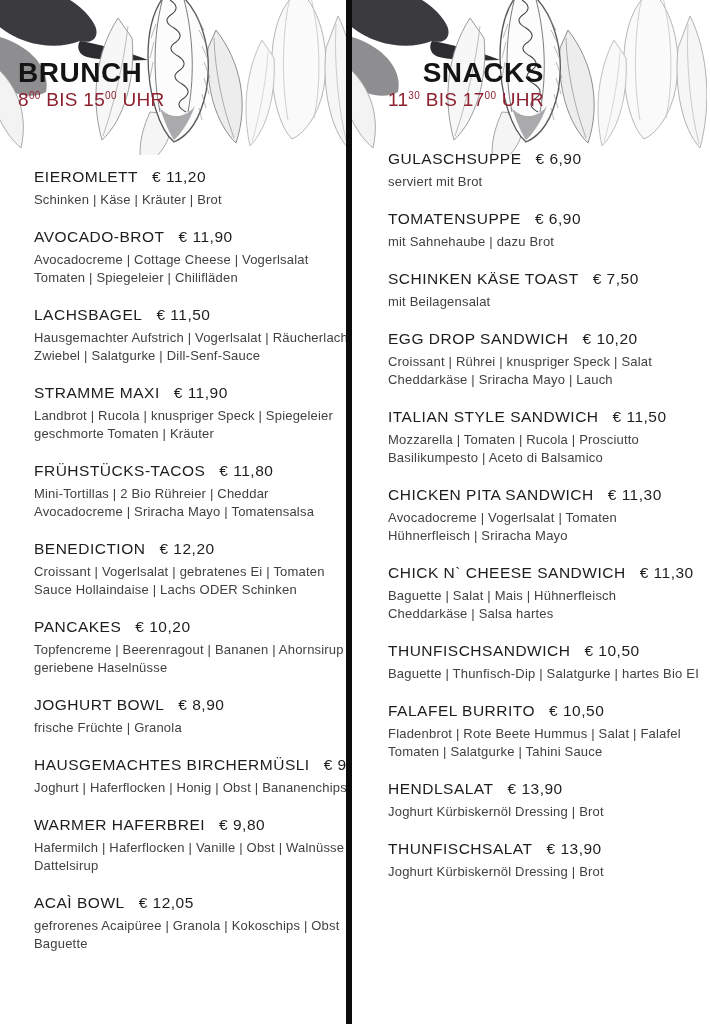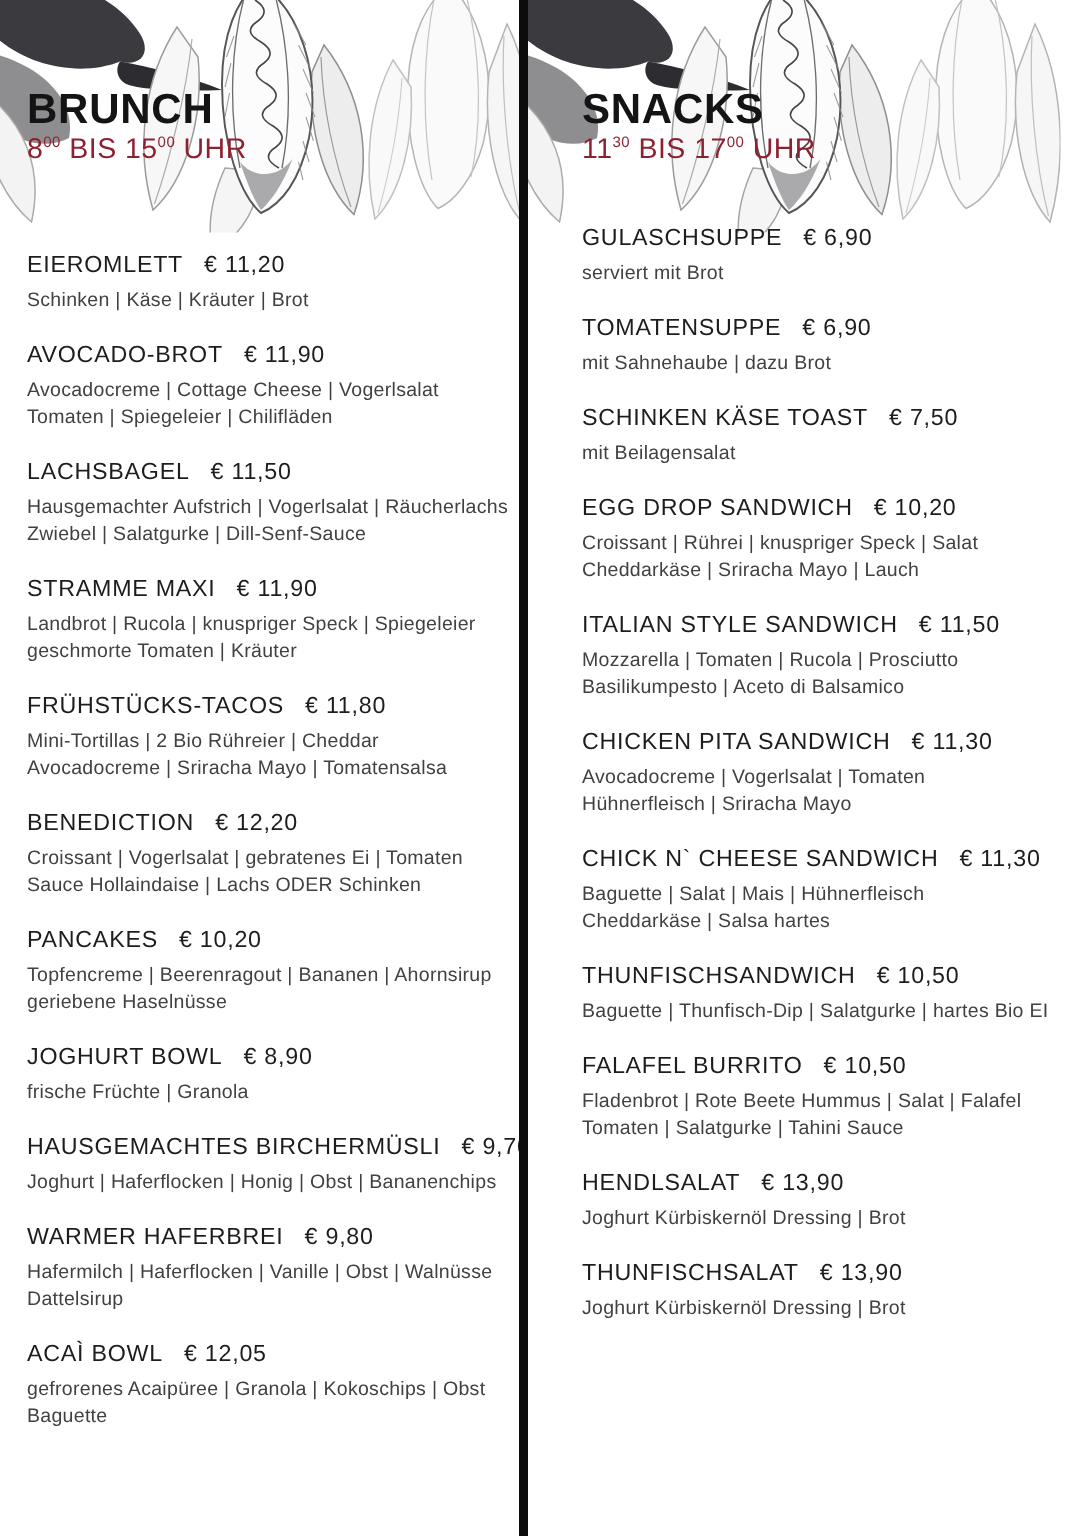--- a/index.html
+++ b/index.html
@@ -13,34 +13,34 @@
   .divider{position:absolute;left:346px;top:0;width:6px;height:1024px;background:#0c0c0c;}
 
   .col{position:absolute;top:0;height:1024px;overflow:hidden;background:#fff;}
   .col-left{left:0;width:346px;}
   .col-right{left:352px;width:358px;}
 
   .art{position:absolute;top:0;left:0;width:355px;height:155px;pointer-events:none;}
 
   .col-header{position:absolute;z-index:2;}
   .col-left  .col-header{top:58px;left:18px;}
-  .col-right .col-header{top:58px;left:36px;}
+  .col-right .col-header{top:58px;left:36px;text-align:right;}
 
   .section-title{
     margin:0;font-size:28px;line-height:30px;font-weight:700;
     color:#141414;letter-spacing:.5px;
   }
   .hours{
     margin-top:1px;font-size:19px;line-height:22px;
     color:#8e2130;letter-spacing:.3px;font-weight:400;
   }
   .hours sup{font-size:10px;line-height:0;}
 
   .items{position:absolute;z-index:2;}
-  .col-left  .items{top:167px;left:18px;width:322px;}
+  .col-left  .items{top:167px;left:34px;width:322px;}
   .col-right .items{top:149px;left:36px;width:315px;}
 
   .item{margin-bottom:18px;}
   .item-title{
     font-size:15.5px;line-height:19px;color:#1d1d1d;
     letter-spacing:.5px;white-space:nowrap;
   }
   .item-title .price{margin-left:14px;}
   .item-desc{margin-top:5px;}
   .item-desc div{

